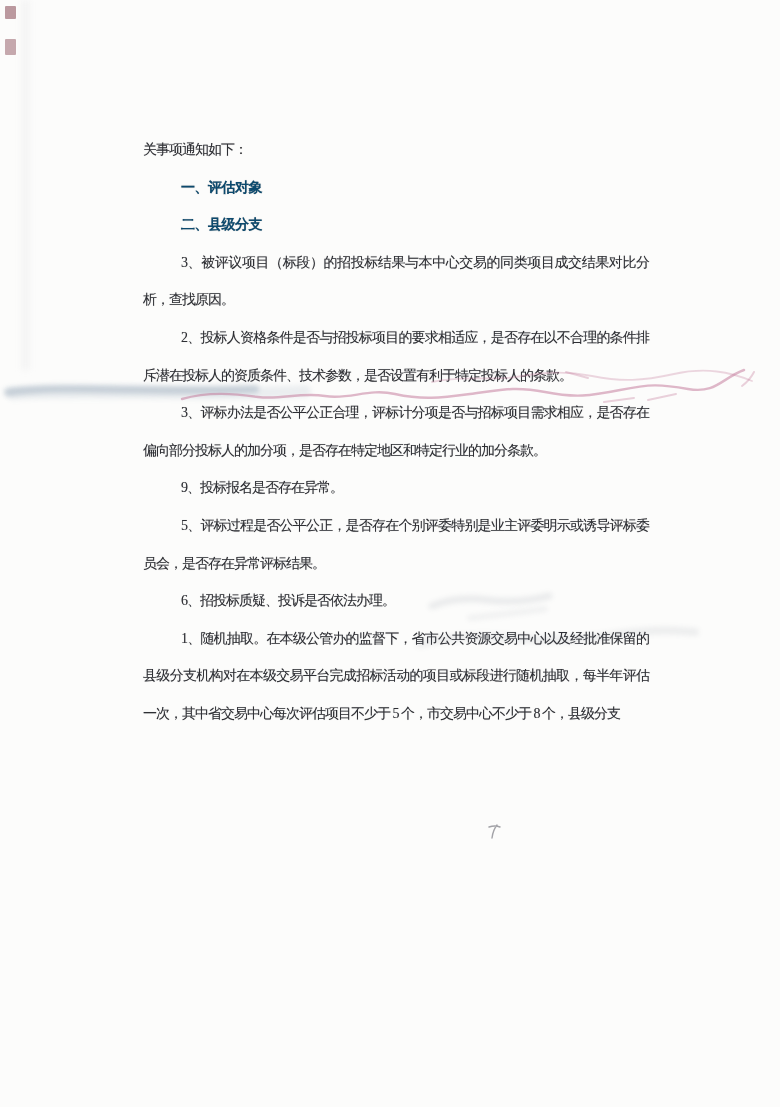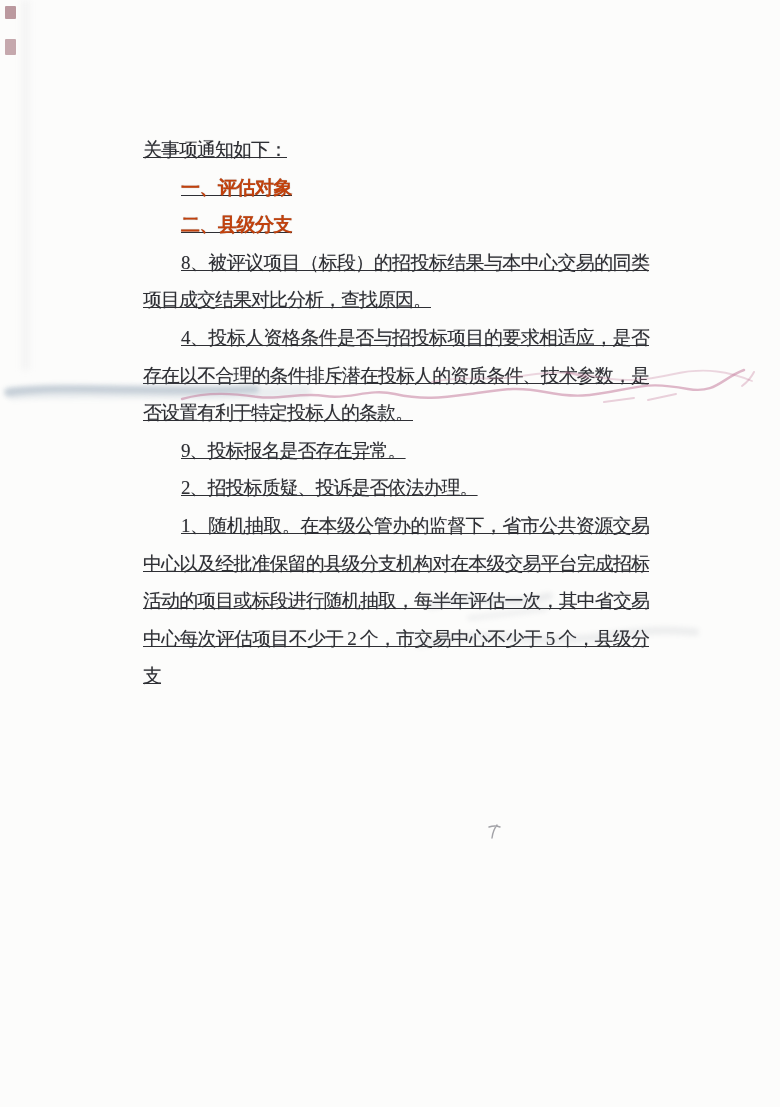--- a/index.html
+++ b/index.html
@@ -10,33 +10,32 @@
     background: #fcfcfb;
     overflow: hidden;
     font-family: "Liberation Serif", serif;
   }
   .text-block {
     position: absolute;
     left: 143px;
     top: 131px;
     width: 506px;
     color: #2e2f34;
-    font-size: 19px;
+    font-size: 14px;
     line-height: 37.6px;
     letter-spacing: -1px;
     text-align: justify;
     text-shadow: 0 0 0.7px rgba(46,47,52,0.38);
-    text-decoration: underline;
   }
   .text-block p { margin: 0; padding: 0; }
   .para { text-indent: 38px; }
   .heading {
     font-family: "Liberation Sans", sans-serif;
     font-weight: bold;
-    color: #c2410c;
+    color: #0c4a6e;
     text-indent: 38px;
     letter-spacing: -0.5px;
     text-shadow: 0 0 0.8px rgba(35,36,40,0.45);
   }
   .overlay {
     position: absolute;
     left: 0; top: 0;
     width: 780px; height: 1107px;
     pointer-events: none;
   }
@@ -58,26 +57,28 @@
 <div class="page">
 
   <div class="edge-streak"></div>
 
   <div class="text-block">
     <p>关事项通知如下：</p>
 
     <p class="heading">一、评估对象</p>
 
     <p class="heading">二、县级分支</p>
-    <p class="para">8、被评议项目（标段）的招投标结果与本中心交易的同类项目成交结果对比分析，查找原因。</p>
-    <p class="para">4、投标人资格条件是否与招投标项目的要求相适应，是否存在以不合理的条件排斥潜在投标人的资质条件、技术参数，是否设置有利于特定投标人的条款。</p>
+    <p class="para">3、被评议项目（标段）的招投标结果与本中心交易的同类项目成交结果对比分析，查找原因。</p>
+    <p class="para">2、投标人资格条件是否与招投标项目的要求相适应，是否存在以不合理的条件排斥潜在投标人的资质条件、技术参数，是否设置有利于特定投标人的条款。</p>
+    <p class="para">3、评标办法是否公平公正合理，评标计分项是否与招标项目需求相应，是否存在偏向部分投标人的加分项，是否存在特定地区和特定行业的加分条款。</p>
     <p class="para">9、投标报名是否存在异常。</p>
-    <p class="para">2、招投标质疑、投诉是否依法办理。</p>
+    <p class="para">5、评标过程是否公平公正，是否存在个别评委特别是业主评委明示或诱导评标委员会，是否存在异常评标结果。</p>
+    <p class="para">6、招投标质疑、投诉是否依法办理。</p>
 
-    <p class="para">1、随机抽取。在本级公管办的监督下，省市公共资源交易中心以及经批准保留的县级分支机构对在本级交易平台完成招标活动的项目或标段进行随机抽取，每半年评估一次，其中省交易中心每次评估项目不少于 2 个，市交易中心不少于 5 个，县级分支</p>
+    <p class="para">1、随机抽取。在本级公管办的监督下，省市公共资源交易中心以及经批准保留的县级分支机构对在本级交易平台完成招标活动的项目或标段进行随机抽取，每半年评估一次，其中省交易中心每次评估项目不少于 5 个，市交易中心不少于 8 个，县级分支</p>
   </div>
 
   <svg class="overlay" viewBox="0 0 780 1107" xmlns="http://www.w3.org/2000/svg">
 
     <path class="smudge-blur" d="M8,392 C70,384 160,394 255,389" fill="none" stroke-width="8" opacity="0.45" stroke-linecap="round" stroke="#96a7b8"></path>
     <path class="smudge-blur" d="M12,394 C95,390 210,397 305,391" fill="none" stroke-width="12" opacity="0.16" stroke-linecap="round" stroke="#96a7b8"></path>
 
     <path class="soft-blur" d="M182,399 C210,391 235,394 258,397 S300,392 325,396 S368,388 395,394 S440,398 470,394 S515,386 545,392 S590,396 620,390 S660,384 688,389 S722,378 744,370" fill="none" stroke-width="2.4" opacity="0.55" stroke-linecap="round" stroke="#c67f9f"></path>
     <path class="soft-blur" d="M432,382 C462,375 492,381 516,377 S562,370 592,376 S642,381 674,374 S730,372 752,381" fill="none" stroke-width="1.8" opacity="0.30" stroke-linecap="round" stroke="#c67f9f"></path>
     <path class="soft-blur" d="M566,372 l22,6 M604,402 l30,-4 M648,400 l28,-6 M742,386 q8,-6 12,-14" fill="none" stroke-width="2" opacity="0.35" stroke-linecap="round" stroke="#c67f9f"></path>

